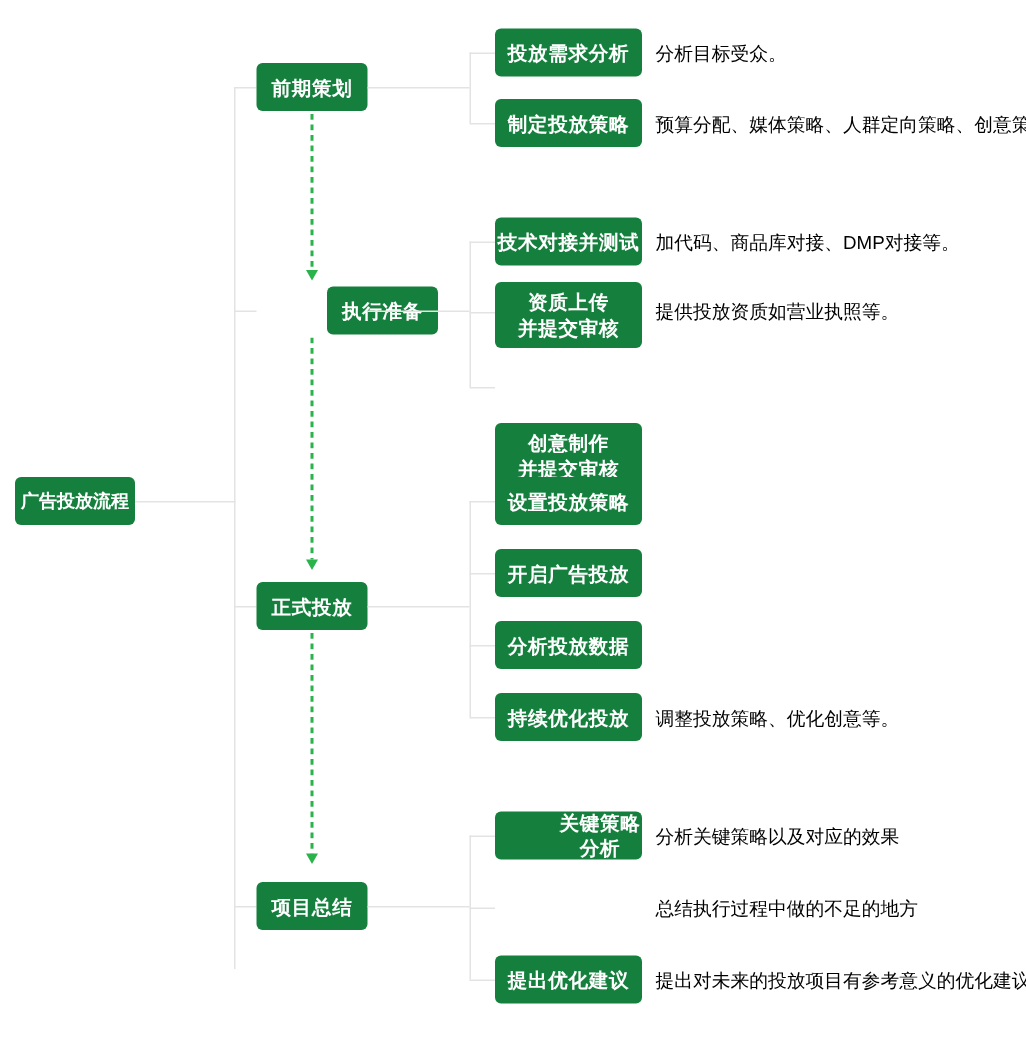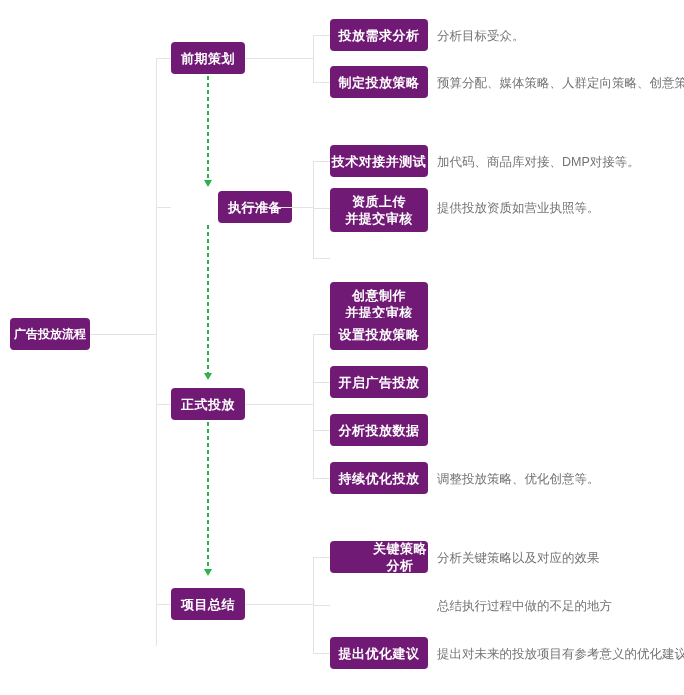--- a/index.html
+++ b/index.html
@@ -18,21 +18,21 @@
   #canvas {
     position: absolute;
     left: 0; top: 0;
     width: 684px;
     height: 695px;
   }
   
   .node {
     position: absolute;
     box-sizing: border-box;
-    background: #701a75;
+    background: #15803d;
     color: #ffffff;
     border-radius: 4px;
     display: flex;
     align-items: center;
     justify-content: center;
     text-align: center;
     font-size: 13px;
     font-weight: bold;
     line-height: 17px;
     letter-spacing: 0.5px;
@@ -56,21 +56,21 @@
     width: 98px;
     height: 32px;
   }
   .node.leaf.two-line {
     height: 44px;
   }
   
   .desc {
     position: absolute;
     left: 437px;
-    color: #737373;
+    color: #000000;
     font-size: 12.5px;
     line-height: 16px;
     white-space: nowrap;
   }
   
   .ln {
     position: absolute;
     background: #e3e3e3;
   }
   .ln.h { height: 1px; }

